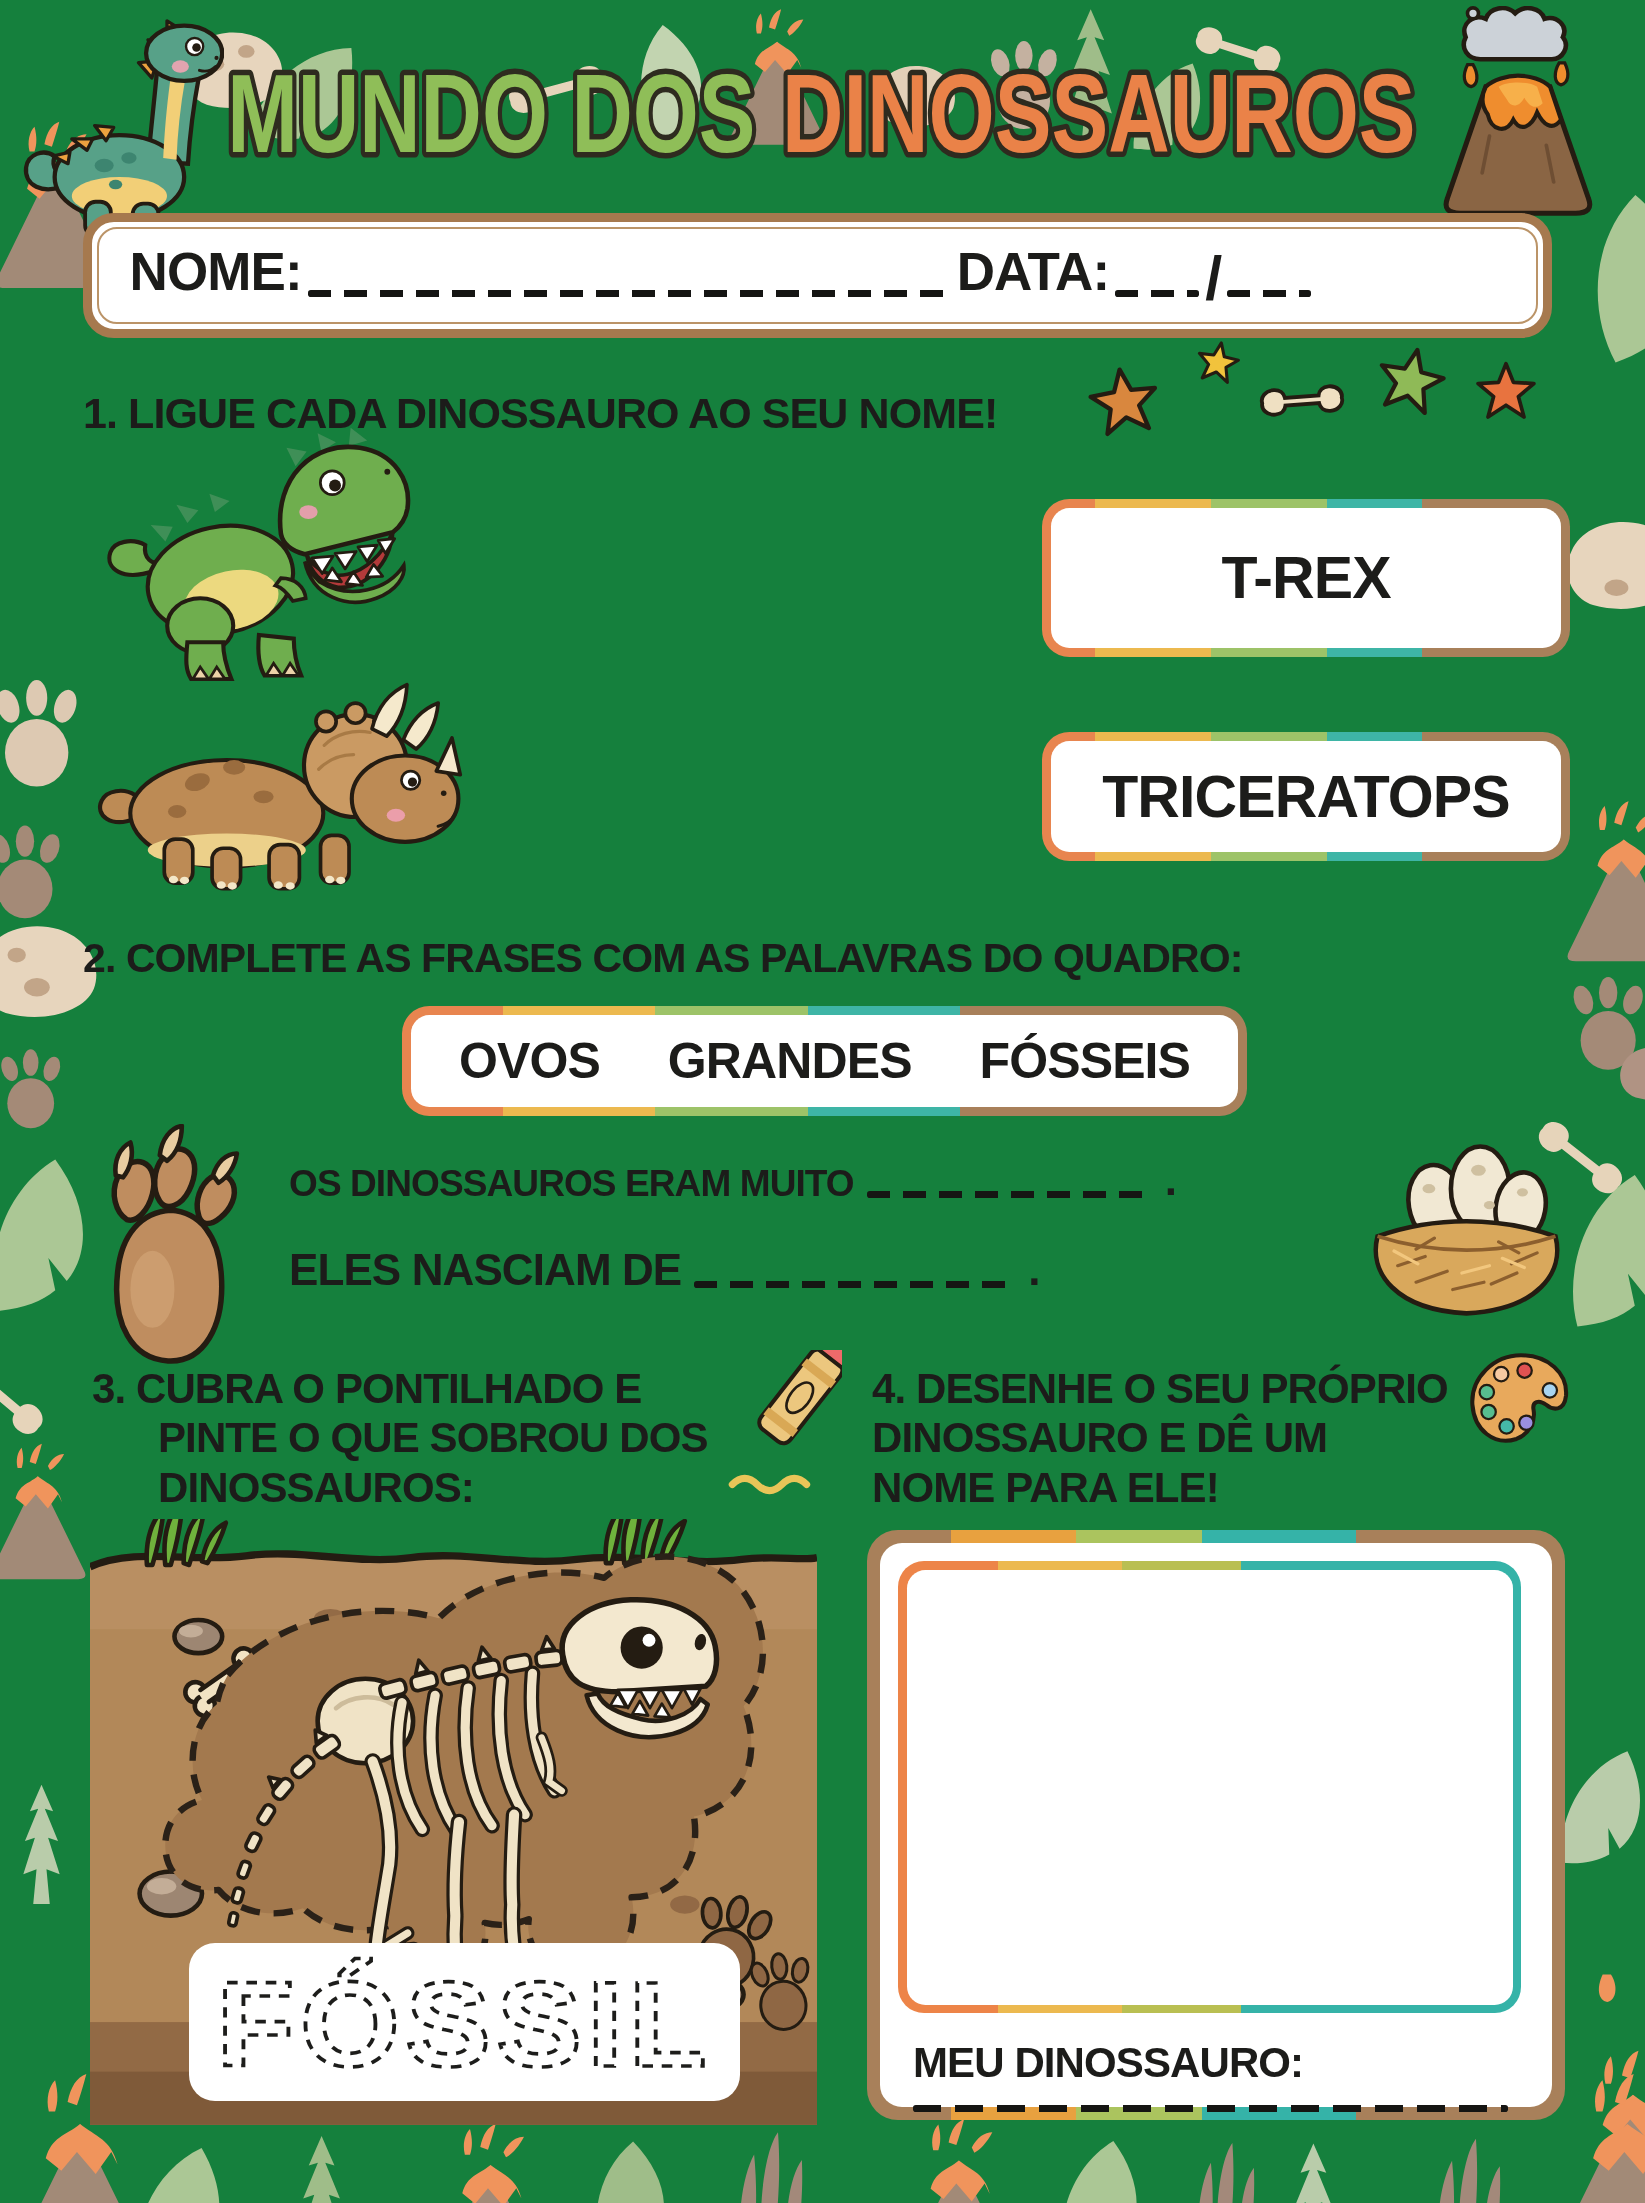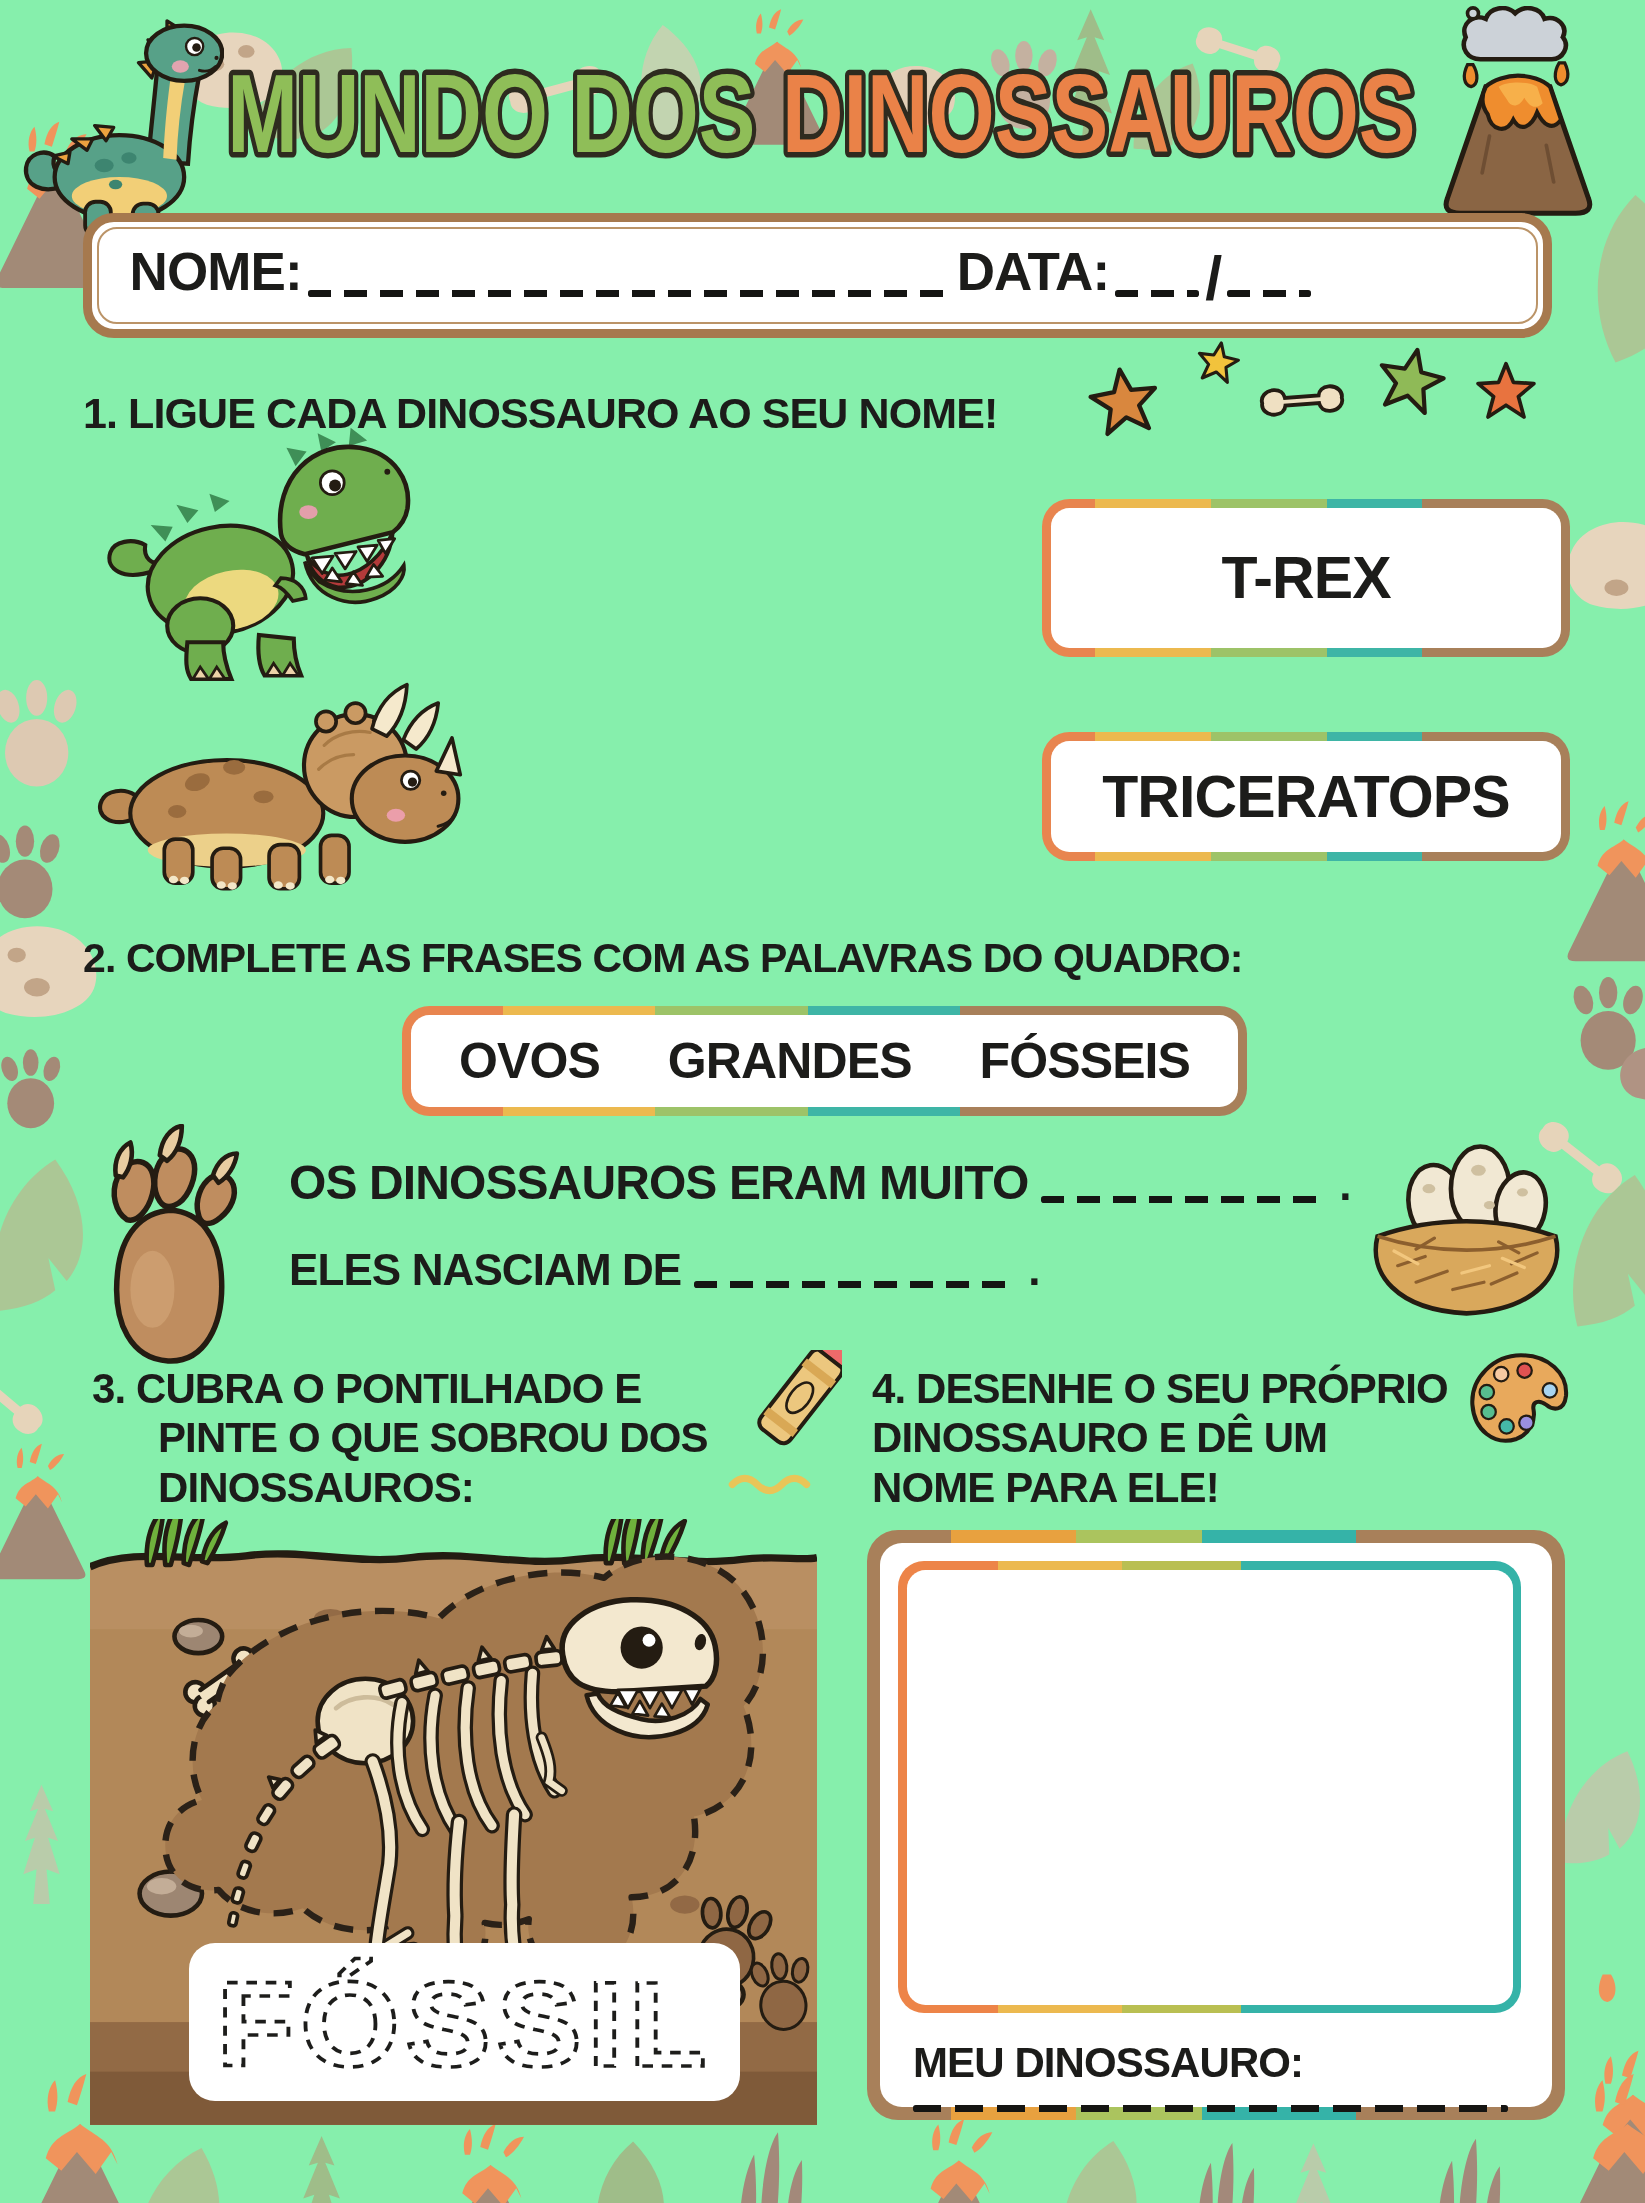--- a/index.html
+++ b/index.html
@@ -1,16 +1,16 @@
 <!DOCTYPE html>
 <html style="font-size:14.7px"><head>
 <meta charset="utf-8">
 <style>
   html,body{margin:0;padding:0;background:#efebe2;}
-  .page{position:relative;width:1646px;height:2204px;background:#86efac;overflow:hidden;
+  .page{position:relative;width:1646px;height:2204px;background:#15803d;overflow:hidden;
         font-family:"Liberation Sans",sans-serif;color:#1c1c1a;}
   .abs{position:absolute;}
   .hd{font-weight:bold;letter-spacing:-0.9px;color:#1c1c1a;}
   
   .rb{position:absolute;border-radius:27.5px;padding:9.2px;box-sizing:border-box;}
   .rb>.in{width:100%;height:100%;background:#fff;border-radius:18.4px;box-sizing:border-box;
           display:flex;align-items:center;justify-content:center;}
   .grad-label{background:linear-gradient(90deg,#e8854f 0 10%,#ecb94f 10% 32%,#9dc368 32% 54%,#3eb5a6 54% 72%,#a8805a 72% 100%);}
   .grad-word{background:linear-gradient(90deg,#e8854f 0 12%,#ecb94f 12% 30%,#9dc368 30% 48%,#3eb5a6 48% 66%,#a8805a 66% 100%);}
   .grad-outer{background:linear-gradient(90deg,#a8805a 0 12%,#e8a13f 12% 30%,#abc45e 30% 48%,#35b3a8 48% 70%,#a8805a 70% 100%);}
@@ -257,21 +257,21 @@
     <path d="M40,56 C38,40 44,26 56,20 C60,34 56,48 48,58 Z" fill="#e9cda1" stroke="#241c12" stroke-width="5" stroke-linejoin="round"></path>
     <path d="M88,84 C80,72 80,50 92,36 C100,26 112,24 120,32 C128,40 128,56 120,72 C112,88 96,96 88,84 Z" fill="#bf8d5f" stroke="#241c12" stroke-width="6"></path>
     <path d="M88,34 C90,16 100,4 112,2 C112,18 106,32 96,40 Z" fill="#e9cda1" stroke="#241c12" stroke-width="5" stroke-linejoin="round"></path>
     <path d="M130,98 C126,84 132,66 144,58 C154,52 164,56 168,66 C172,78 166,92 154,102 C142,112 132,110 130,98 Z" fill="#bf8d5f" stroke="#241c12" stroke-width="6"></path>
     <path d="M146,56 C150,42 160,32 172,32 C170,46 162,58 152,64 Z" fill="#e9cda1" stroke="#241c12" stroke-width="5" stroke-linejoin="round"></path>
     <path d="M97,258 C58,256 36,218 42,162 C46,120 68,96 100,94 C132,96 152,122 155,164 C159,220 136,260 97,258 Z" fill="#bf8d5f" stroke="#241c12" stroke-width="6"></path>
     <ellipse cx="80" cy="180" rx="24" ry="42" fill="#d7ab7c" opacity="0.55"></ellipse>
   </svg>
 
   <div class="abs sent" style="left:289px;top:1155px">
-    <span class="hd" style="font-size:48px">OS DINOSSAUROS ERAM MUITO</span>
+    <span class="hd" style="font-size:37px">OS DINOSSAUROS ERAM MUITO</span>
     <div class="dashline" style="width:285px;height:6.4px;margin-bottom:7.3px"></div>
     <span class="hd" style="font-size:44px">.</span>
   </div>
 
   <div class="abs sent" style="left:289px;top:1245px">
     <span class="hd" style="font-size:44px">ELES NASCIAM DE</span>
     <div class="dashline" style="width:321px;height:6.4px;margin-bottom:7.3px"></div>
     <span class="hd" style="font-size:44px">.</span>
   </div>
 

